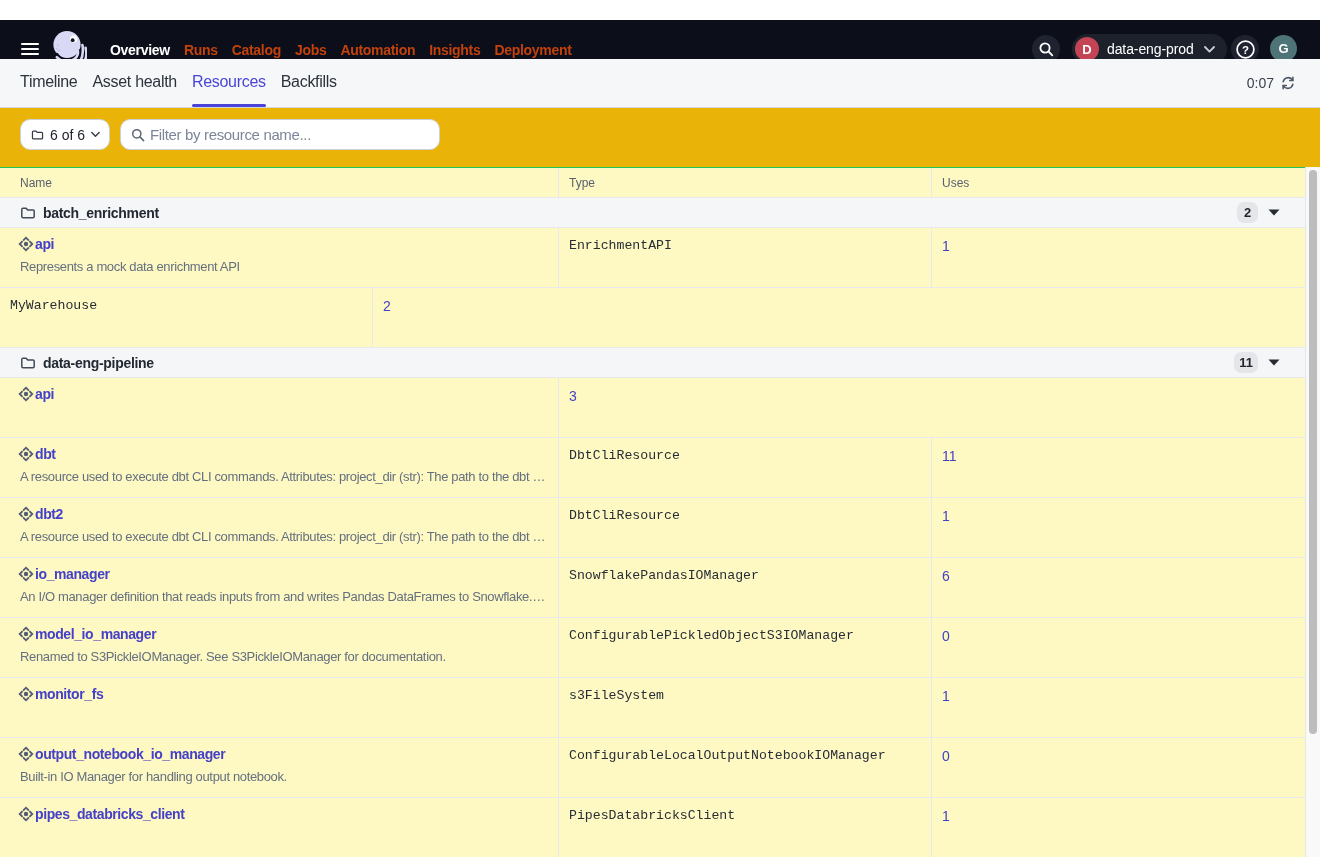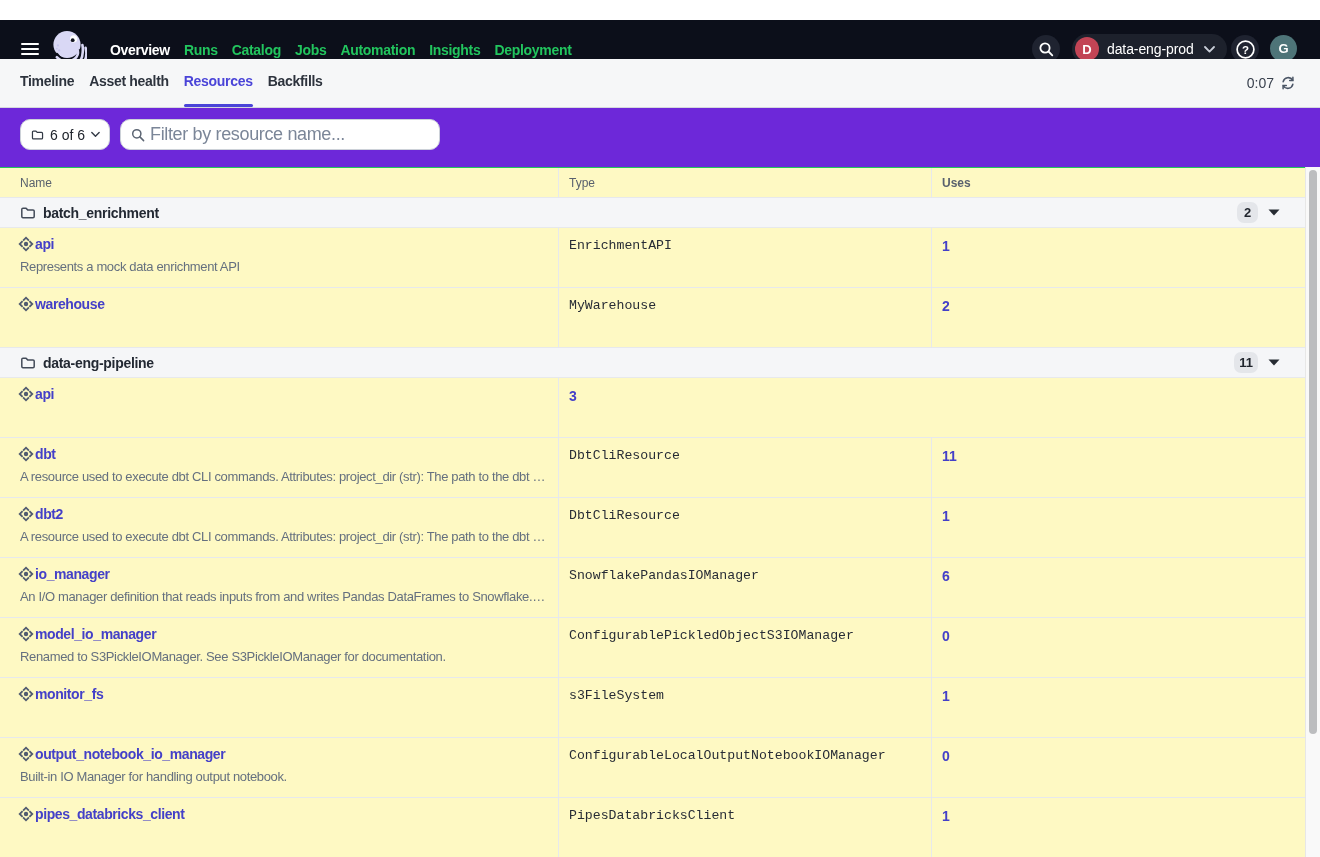--- a/index.html
+++ b/index.html
@@ -7,58 +7,58 @@
   font-family:"Liberation Sans",sans-serif; }
 a { text-decoration:none; }
 
 
 .topbar { position:absolute; left:0; top:0; width:1320px; height:45px; background:#0c0f1a;margin-top:20px; }
 .hamb { position:absolute; left:21px; top:23px; width:18px; height:12px; }
 .hamb span { position:absolute; left:0; width:18px; height:2.4px; background:#fff; border-radius:1.2px; }
 .hamb span:nth-child(1){top:0} .hamb span:nth-child(2){top:4.8px} .hamb span:nth-child(3){top:9.6px}
 .logo { position:absolute; left:52px; top:10px; }
 .nav { position:absolute; left:110px; top:0; height:59px; display:flex; align-items:center; column-gap:14px; }
-.nav a { font-size:14px; font-weight:600; color:#22c55e; letter-spacing:-0.3px; }
+.nav a { font-size:14px; font-weight:600; color:#c2410c; letter-spacing:-0.3px; }
 .nav a.on { color:#fff; }
 .tb-circle { position:absolute; width:28px; height:28px; border-radius:50%; background:#1f2330; top:15px;
   display:flex; align-items:center; justify-content:center; }
 .pill { position:absolute; left:1072px; top:14px; height:30px; border-radius:15px; background:#1d212c;
   display:flex; align-items:center; padding:0 12px 0 3px; }
 .pill .dav { width:24px; height:24px; border-radius:50%; background:#c24455; color:#fff; font-size:13px;
   font-weight:700; display:flex; align-items:center; justify-content:center; }
 .pill .nm { color:#fff; font-size:14px; font-weight:500; margin:0 10px 0 8px; letter-spacing:-0.1px; }
 .gav { position:absolute; left:1270px; top:15px; width:27px; height:27px; border-radius:50%; background:#4e7478;
   color:#fff; font-size:13px; font-weight:600; display:flex; align-items:center; justify-content:center; }
 
 
 .tabbar { position:absolute; left:0; top:59px; width:1320px; height:49px; background:#f6f7f8;
   border-bottom:1px solid #d5d8dd; }
 .tabs { position:absolute; left:20px; top:0; height:48px; display:flex; column-gap:15px; }
-.tab { position:relative; font-size:14px; font-weight:700; color:#2d333d; padding-top:14px; letter-spacing:-0.3px; }
+.tab { position:relative; font-size:16px; font-weight:400; color:#2d333d; padding-top:14px; letter-spacing:-0.3px; }
 .tab.on { color:#4a44d8; }
 .tab.on::after { content:""; position:absolute; left:0; right:0; bottom:0; height:3px; background:#4a44d8; border-radius:2px; }
 .timer { position:absolute; right:24px; top:0; height:48px; display:flex; align-items:center; column-gap:6px; }
 .timer span { font-size:14px; color:#39414e; }
 
 
-.filterbar { position:absolute; left:0; top:108px; width:1320px; height:59px; background:#6d28d9; }
+.filterbar { position:absolute; left:0; top:108px; width:1320px; height:59px; background:#eab308; }
 .fbtn { position:absolute; left:20px; top:11px; width:90px; height:31px; border:1px solid #ccd1d8; border-radius:10px;
   background:#fff; display:flex; align-items:center; padding:0 9px 0 10px; column-gap:6px; }
 .fbtn .t { font-size:14px; color:#20252d; white-space:nowrap; }
 .finput { position:absolute; left:120px; top:11px; width:320px; height:31px; border:1px solid #ccd1d8; border-radius:10px;
   background:#fff; display:flex; align-items:center; padding:0 10px; column-gap:5px; }
-.finput .ph { font-size:18px; color:#7b8698; letter-spacing:-0.35px; }
+.finput .ph { font-size:15px; color:#7b8698; letter-spacing:-0.35px; }
 
 
 .table { position:absolute; left:0; top:167px; width:1305px; border-top:1px solid #22c55e; background:#fef9c3; }
 .hrow { display:flex; height:30px; border-bottom:1px solid #e7e9ec; }
 .hrow div { font-size:12px; color:#59616e; display:flex; align-items:center; }
 .c1 { width:559px; border-right:1px solid #e7e9ec; }
 .c2 { width:373px; border-right:1px solid #e7e9ec; }
-.c3 { flex:1;font-weight:bold; }
+.c3 { flex:1; }
 .hrow .c1 { padding-left:20px; }
 .hrow .c2 { padding-left:10px;text-align:center; } .hrow .c3 { padding-left:10px; }
 .grow { display:flex; align-items:center; height:30px; background:#f5f6f8; border-bottom:1px solid #e7e9ec;
   padding:0 25px 0 20px; }
 .grow b { font-size:14px; font-weight:700; color:#232933; margin-left:7px; letter-spacing:-0.3px; }
 .badge { margin-left:auto; min-width:21px; height:21px; padding:0 5px; background:#e4e6ea; border-radius:7px;
   font-size:13px; font-weight:600; color:#1f242c; display:flex; align-items:center; justify-content:center; }
 .caret { margin-left:10px; }
 .row { display:flex; height:60px; border-bottom:1px solid #e7e9ec; }
 .row .c1 { padding-top:7px; }
@@ -191,32 +191,20 @@
             <circle cx="9" cy="9" r="2.2" fill="#525b70" stroke="none"></circle>
           </svg>
           <a>api</a>
         </div>
         <div class="ds">Represents a mock data enrichment API</div>
       </div>
       <div class="c2">EnrichmentAPI</div>
       <div class="c3"><a>1</a></div>
     </div>
     <div class="row">
-      <div class="c1">
-        <div class="nmline">
-          <svg width="18" height="18" viewBox="0 0 18 18" fill="none" stroke="#525b70" stroke-width="1.8">
-            <path d="M6.1 5.6 L9 2.7 L11.9 5.6"></path>
-            <path d="M6.1 12.4 L9 15.3 L11.9 12.4"></path>
-            <path d="M5.6 6.1 L2.7 9 L5.6 11.9"></path>
-            <path d="M12.4 6.1 L15.3 9 L12.4 11.9"></path>
-            <circle cx="9" cy="9" r="2.2" fill="#525b70" stroke="none"></circle>
-          </svg>
-          <a>warehouse</a>
-        </div>
-      </div>
       <div class="c2">MyWarehouse</div>
       <div class="c3"><a>2</a></div>
     </div>
     <div class="grow">
       <svg width="16" height="16" viewBox="0 0 16 16" fill="none" stroke="#434b59" stroke-width="1.5">
         <path d="M1.8 4.4 c0-.7 .5-1.2 1.2-1.2 h3 l1.7 1.7 h5.3 c.7 0 1.2 .5 1.2 1.2 v5.5 c0 .7-.5 1.2-1.2 1.2 h-10 c-.7 0-1.2-.5-1.2-1.2 z"></path>
       </svg>
       <b>data-eng-pipeline</b>
       <span class="badge">11</span>
       <svg class="caret" width="12" height="7" viewBox="0 0 12 7">

